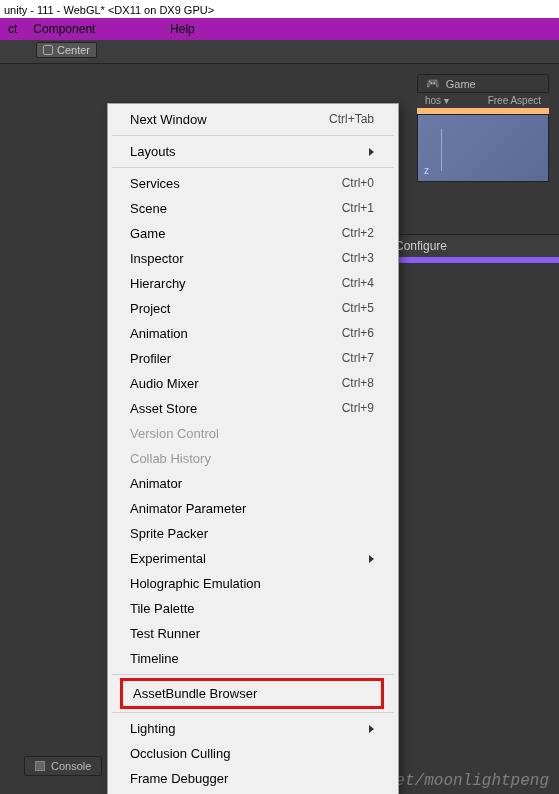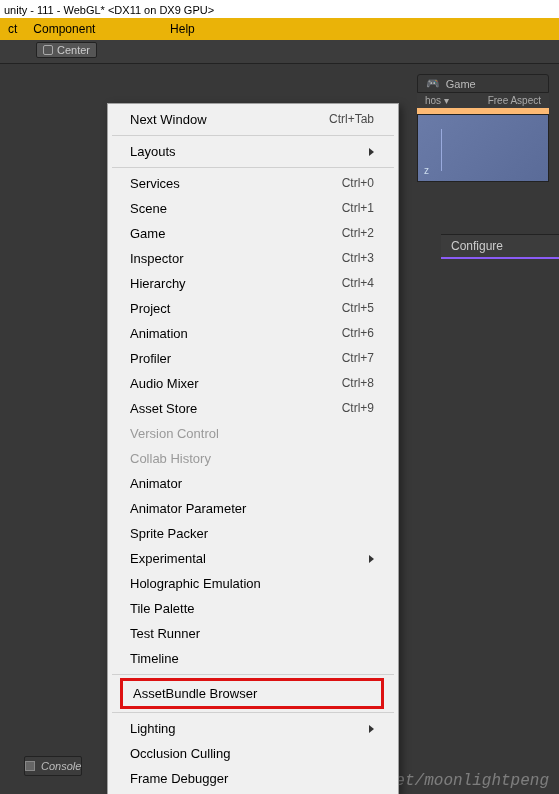--- a/index.html
+++ b/index.html
@@ -16,21 +16,21 @@
   .titlebar {
     background: #fff;
     color: #000;
     height: 18px;
     padding: 4px 4px;
     font-size: 11px;
     white-space: nowrap;
     overflow: hidden;
   }
   .menubar {
-    background: #eab308;
+    background: #a21caf;
     color: #000;
     height: 22px;
     padding: 2px 0;
     display: flex;
     align-items: center;
     font-size: 12px;
   }
   .menubar span {
     padding: 2px 8px;
   }
@@ -102,22 +102,22 @@
     left: 2px; top: 14px;
     width: 22px; height: 42px;
     border-right: 1px solid #9ad;
   }
   .configure-row {
     position: absolute;
     right: 0px;
     top: 170px;
     background: #3c3c3c;
     border-top: 1px solid #222;
-    border-bottom: 2px solid #8b5cf6;
-    padding: 4px 56px 4px 10px;
+    border-bottom: 6px solid #8b5cf6;
+    padding: 4px 112px 4px 10px;
     font-size: 12px;
     color: #ccc;
   }
   
   .dropdown {
     position: absolute;
     left: 107px;
     top: 39px;
     width: 292px;
     background: #f0f0f0;
@@ -158,29 +158,28 @@
     height: 22px;
     background: #5e5849;
     border: 1px solid #2b2b2b;
     border-radius: 0 0 3px 3px;
   }
   .console-tab {
     position: absolute;
     left: 24px;
     bottom: 20px;
     background: #3c3c3c;
-    padding: 3px 0;
+    padding: 3px 10px;
     font-size: 11px;
     color: #bbb;
     border: 1px solid #222;
     border-radius: 2px;
     display: flex;
     align-items: center;
     gap: 6px;
-    font-style: italic;
   }
   .watermark {
     position: absolute;
     right: 10px;
     bottom: 6px;
     color: rgba(255,255,255,.35);
     font-family: "Courier New", monospace;
     font-size: 16px;
     font-style: italic;
   }

